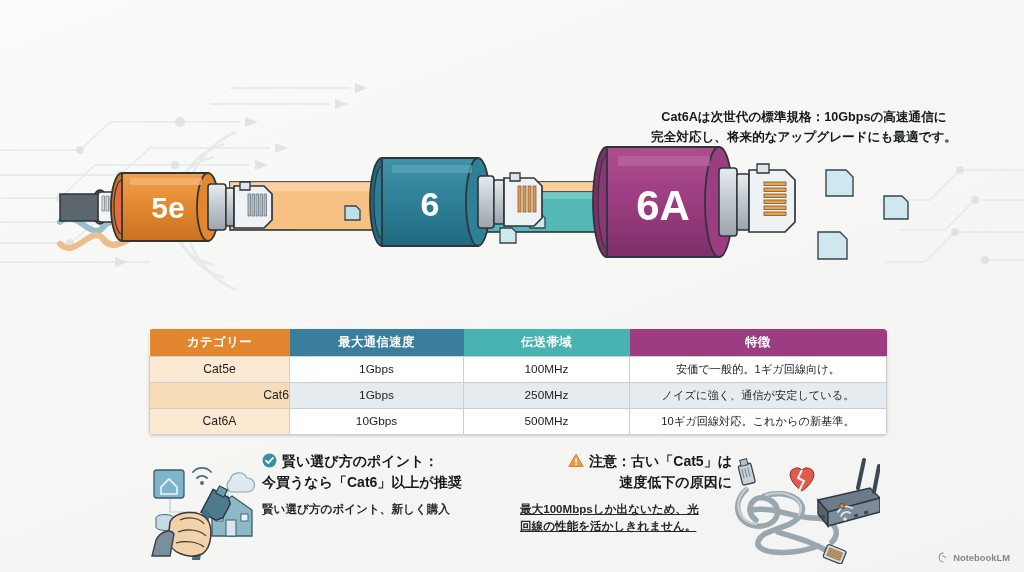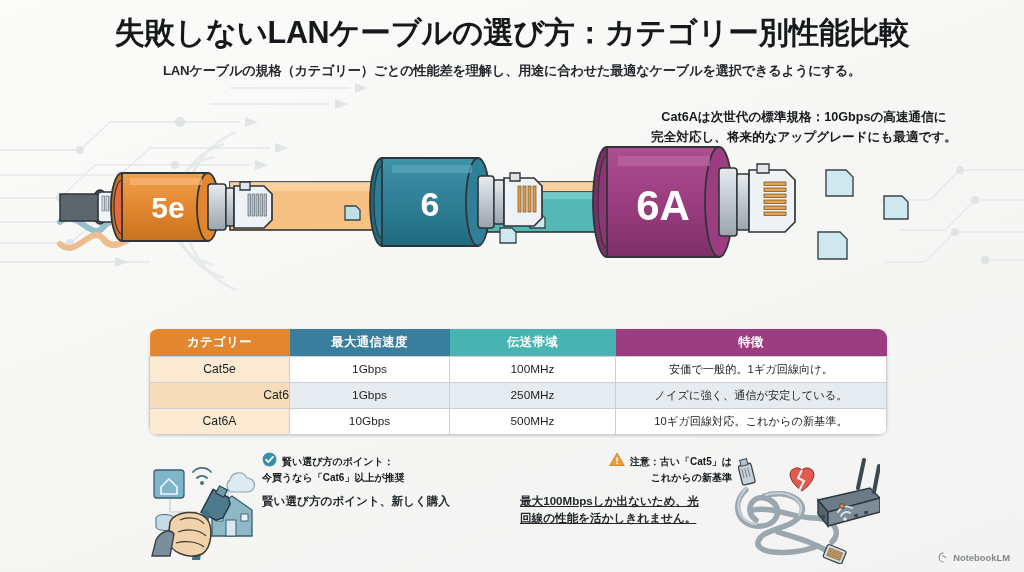--- a/index.html
+++ b/index.html
@@ -83,41 +83,41 @@
   #cap-5e { left: 163px; width: 210px; }
   #cap-6  { left: 388px; width: 240px; }
   #cap-6a { left: 628px; width: 270px; }
 
   
   .table-wrap {
     position: absolute;
     top: 329px;
     left: 149px;
     width: 738px;
-    border-radius: 9px;
+    border-radius: 4px;
     overflow: hidden;
     box-shadow: 0 1px 3px rgba(0,0,0,0.18);
     background: #fff;
   }
   table.compare {
     width: 100%;
     border-collapse: collapse;
     table-layout: fixed;
   }
   table.compare th {
     height: 27px;
     font-size: 12.4px;
     font-weight: 700;
     color: #ffffff;
     letter-spacing: 0.4px;
     text-align: center;
     border: none;
   }
   table.compare th.c0 { background: #e2872f; width: 140px; }
-  table.compare th.c1 { background: #3a7e9e; width: 160px; }
+  table.compare th.c1 { background: #3a7e9e; width: 174px; }
   table.compare th.c2 { background: #49b3b2; width: 166px; }
   table.compare th.c3 { background: #993a7f; background: #9b3d80; }
   table.compare td {
     height: 26px;
     font-size: 11.8px;
     font-weight: 400;
     color: #1b1f22;
     text-align: center;
     border: 1px solid #c9cfd4;
     margin-top: 8px;
@@ -127,21 +127,21 @@
   table.compare tr.alt td.cat { background: #f7dcba; text-align: right; }
   table.compare td.feat { font-size: 11.2px; }
 
   
   .callouts { position: absolute; top: 452px; left: 0; width: 1024px; height: 110px; }
   .callout { position: absolute; }
   #callout-good { left: 262px; width: 240px; }
   #callout-bad  { left: 520px; width: 212px; }
 
   .callout-head {
-    font-size: 10px;
+    font-size: 14px;
     font-weight: 700;
     color: #15191c;
     line-height: 1.38;
   }
   .callout-head .c-icon {
     display: inline-block;
     vertical-align: -2px;
     margin-right: 5px;
   }
   .callout-body {
@@ -231,24 +231,20 @@
     </g>
 
     <g opacity="0.95">
       <path d="M104 226 C 120 208, 140 248, 158 228" stroke="#3e8ca5" stroke-width="6.5" fill="none" stroke-linecap="round"></path>
       <path d="M104 240 C 120 258, 140 218, 158 238" stroke="#e2872f" stroke-width="6.5" fill="none" stroke-linecap="round"></path>
       <path d="M60 222 C 76 206, 92 244, 104 226" stroke="#3e8ca5" stroke-width="6" fill="none" stroke-linecap="round"></path>
       <path d="M60 244 C 76 260, 92 222, 104 240" stroke="#e2872f" stroke-width="6" fill="none" stroke-linecap="round"></path>
     </g>
   </svg>
 
-  <div class="header">
-    <div class="poster-title">失敗しないLANケーブルの選び方：カテゴリー別性能比較</div>
-    <div class="poster-subtitle">LANケーブルの規格（カテゴリー）ごとの性能差を理解し、用途に合わせた最適なケーブルを選択できるようにする。</div>
-  </div>
 
   <div class="annotation">
     <div>Cat6Aは次世代の標準規格：10Gbpsの高速通信に</div>
     <div>完全対応し、将来的なアップグレードにも最適です。</div>
   </div>
 
   <svg class="illustration" width="1024" height="135" viewBox="0 0 1024 135">
     <defs>
       <linearGradient id="g5e" x1="0" y1="0" x2="0" y2="1">
         <stop offset="0" stop-color="#f0a24f"></stop>
@@ -526,21 +522,21 @@
 
     <div class="callout" id="callout-bad">
       <div class="callout-head">
         <span class="c-icon">
           <svg width="16" height="15" viewBox="0 0 17 16">
             <path d="M8.5 1.2 L16.2 14.4 H0.8 z" fill="#ee9b3a" stroke="#c87a1f" stroke-width="0.9" stroke-linejoin="round"></path>
             <rect x="7.7" y="5.6" width="1.7" height="4.8" rx="0.8" fill="#ffffff"></rect>
             <circle cx="8.55" cy="12.1" r="1" fill="#ffffff"></circle>
           </svg>
         </span><span>注意：古い「Cat5」は</span>
-        <div>これからの新基準</div>
+        <div>速度低下の原因に</div>
       </div>
       <div class="callout-body">
         <div>最大100Mbpsしか出ないため、光</div>
         <div>回線の性能を活かしきれません。</div>
       </div>
     </div>
   </div>
 
   <div class="watermark">
     <span>

